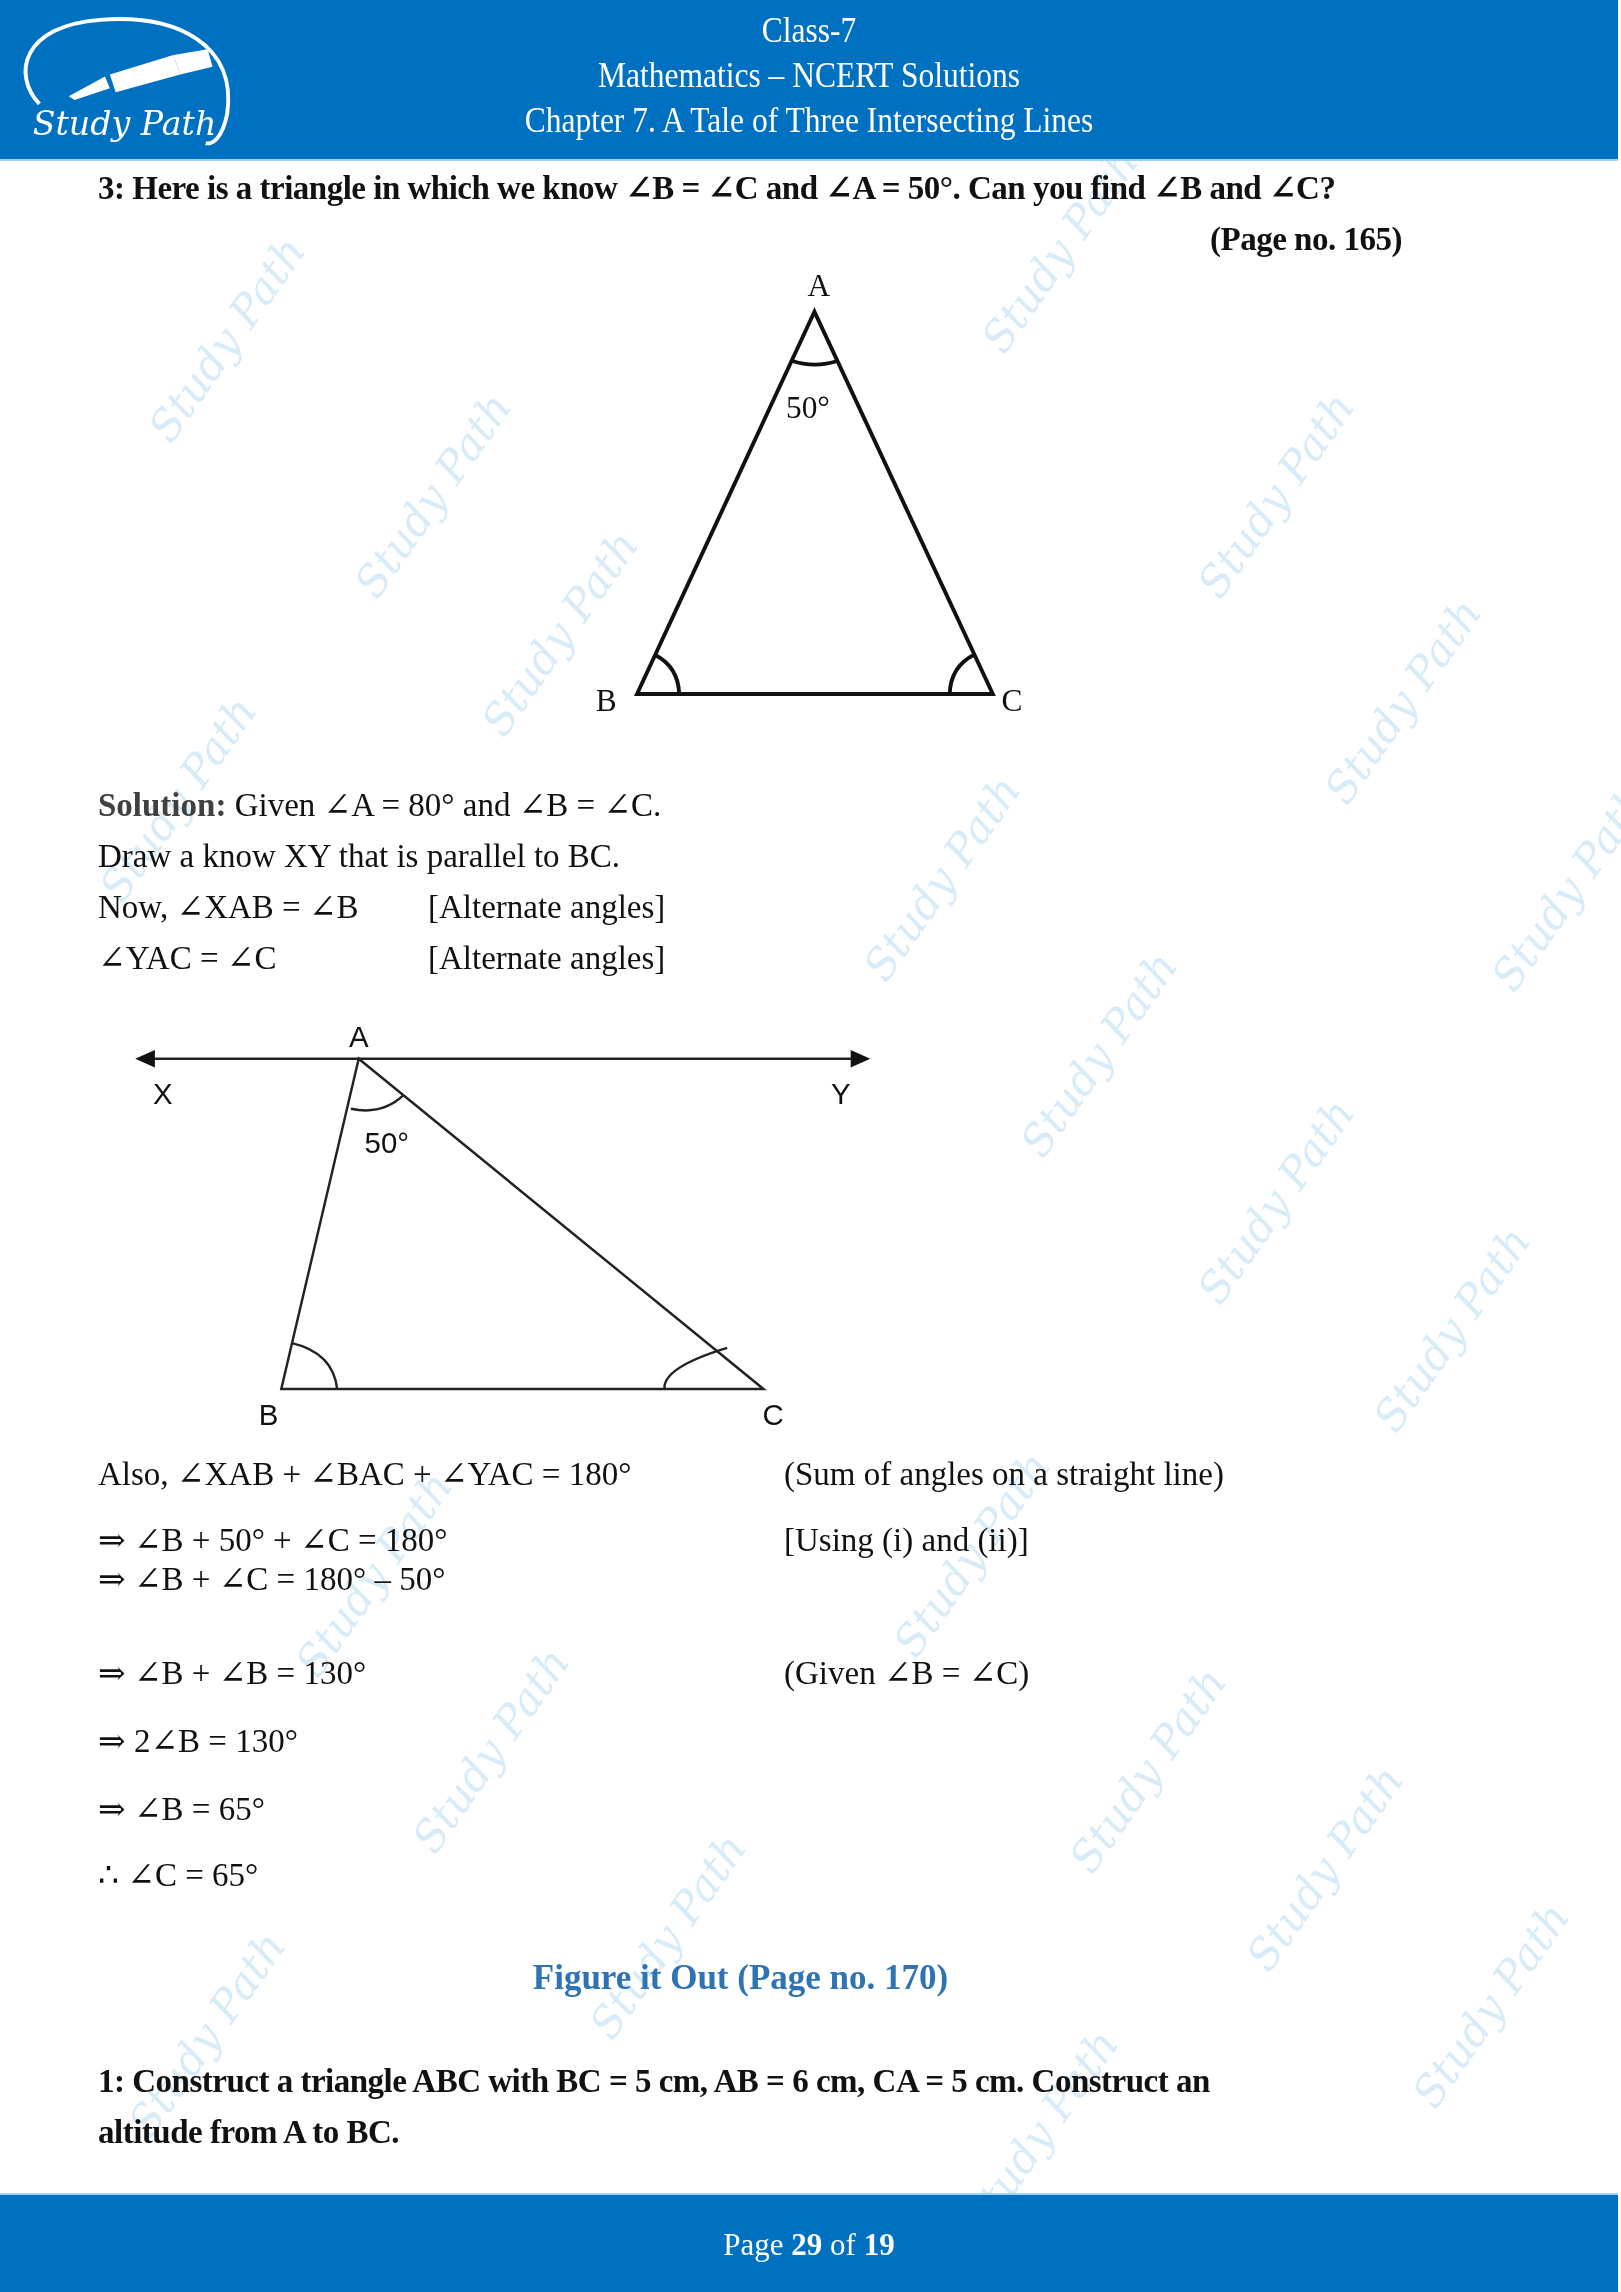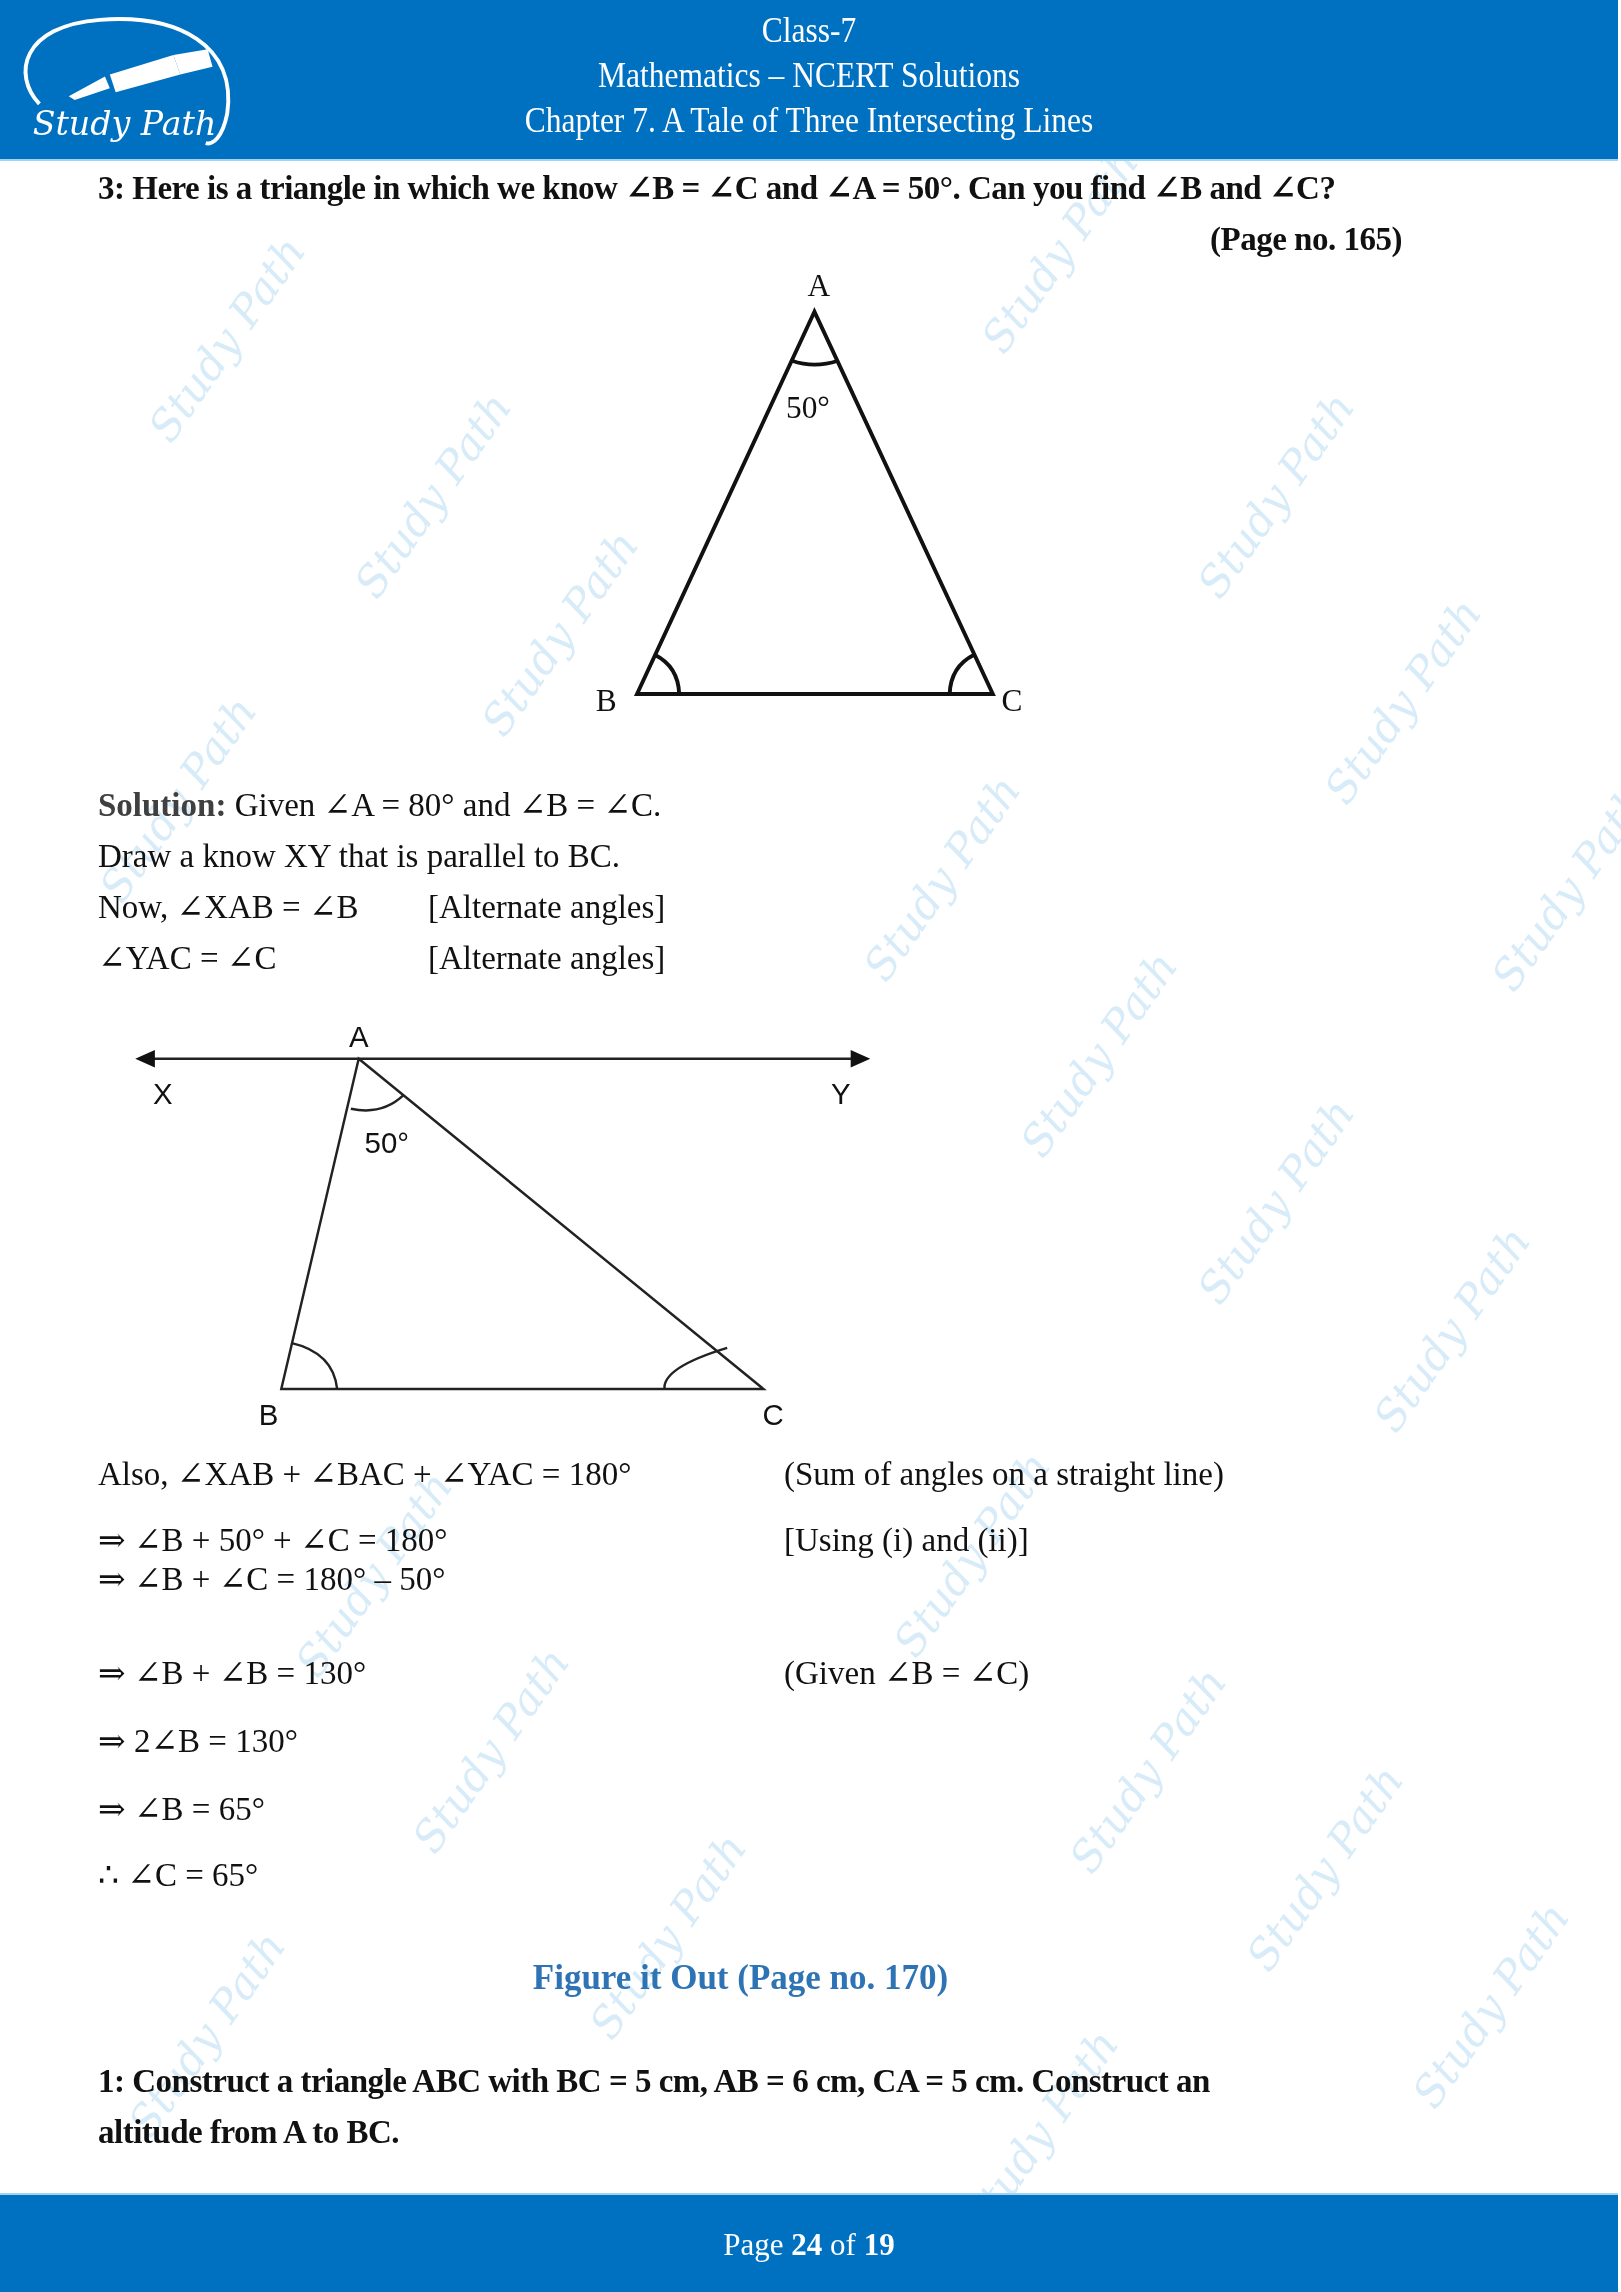--- a/index.html
+++ b/index.html
@@ -132,15 +132,15 @@
   <div class="text" style="left:98px;top:1722px">⇒ 2∠B = 130°</div>
   <div class="text" style="left:98px;top:1790px">⇒ ∠B = 65°</div>
   <div class="text" style="left:98px;top:1856px">∴ ∠C = 65°</div>
 </div>
 
 <div class="text heading" style="left:0;width:1481px;text-align:center;top:1958px">Figure it Out (Page no. 170)</div>
 <div class="text q" style="left:98px;top:2062px">1: Construct a triangle ABC with BC = 5 cm, AB = 6 cm, CA = 5 cm. Construct an</div>
 <div class="text q" style="left:98px;top:2113px">altitude from A to BC.</div>
 
 <div class="footer">
-  <span>Page </span><b>24</b><span> of </span><b>19</b>
+  <span>Page </span><b>29</b><span> of </span><b>19</b>
 </div>
 
 
 </body></html>

